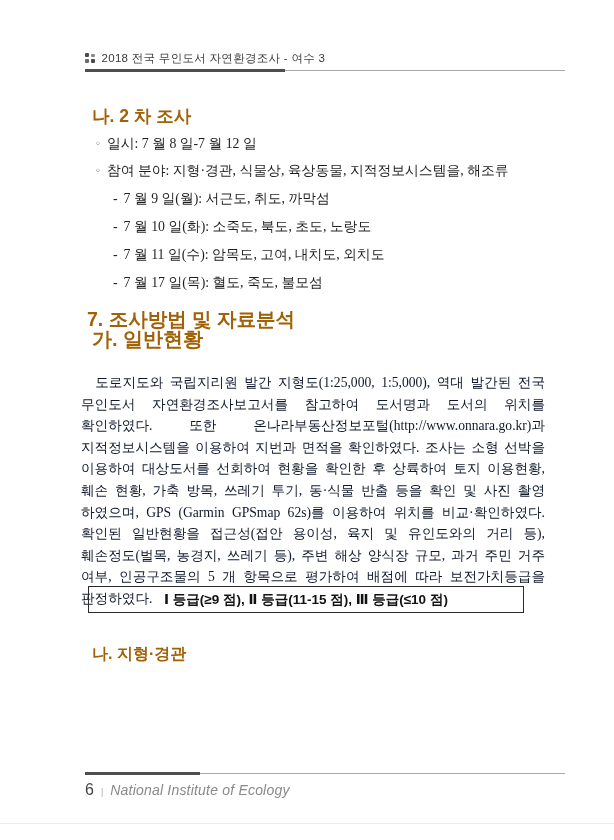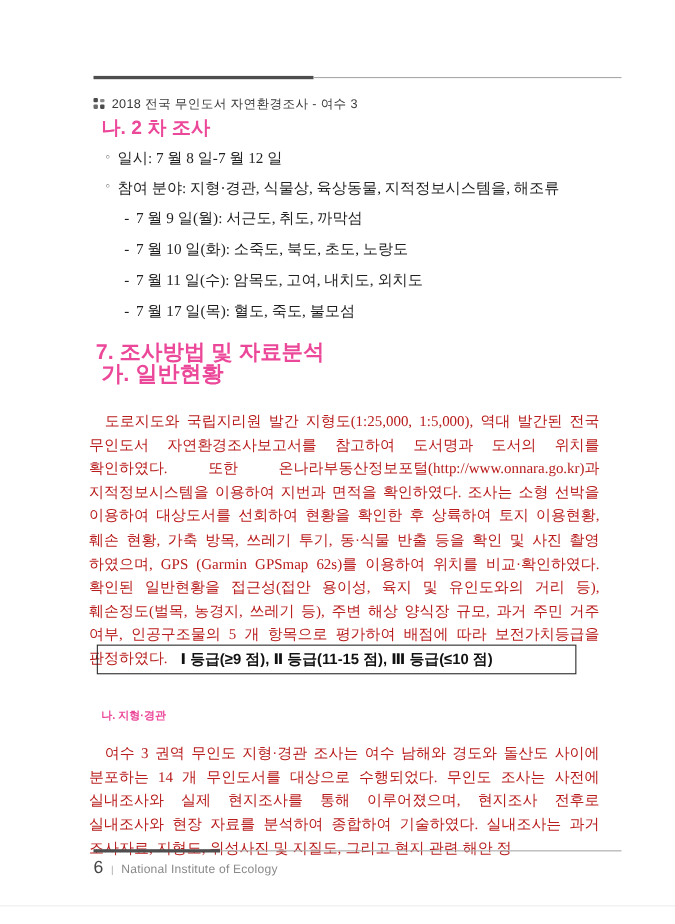--- a/index.html
+++ b/index.html
@@ -7,69 +7,69 @@
     width:614px;height:840px;background:#ffffff;
     font-family:"Liberation Serif","DejaVu Serif",serif;
     color:#1e1e1e;position:relative;overflow:hidden;
   }
   .page{position:absolute;inset:0;width:614px;height:840px;background:#fff;}
 
   
   .hdr{position:absolute;left:85px;top:50px;width:480px;height:16px;
        display:flex;align-items:center;gap:7px;
        font-family:"Liberation Sans","DejaVu Sans",sans-serif;
-       font-size:11.5px;color:#3a3a3a;letter-spacing:.3px;margin-top:36px;}
+       font-size:11.5px;color:#3a3a3a;letter-spacing:.3px;}
   .dots{display:grid;grid-template-columns:4px 4px;grid-template-rows:4px 4px;gap:1.5px;}
   .dots i{display:block;width:4px;height:4px;background:#4a4a4a;border-radius:1px;}
   .dots i:nth-child(2){background:#8a8a8a;height:3px;margin-top:1px;}
   .dots i:nth-child(3){background:#6a6a6a;}
   .rule{position:absolute;left:85px;height:3px;font-size:0;line-height:0;}
   .hdr-rule{top:69px;width:480px;}
   .rule .seg-dark{position:absolute;left:0;top:0;height:3px;background:#4e4e4e;}
   .rule .seg-light{position:absolute;top:1px;height:1.4px;background:#a9a9a9;}
   .hdr-rule .seg-dark{width:200px;}
   .hdr-rule .seg-light{left:200px;width:280px;}
 
   
-  .h-sans{font-family:"Liberation Sans","DejaVu Sans",sans-serif;font-weight:bold;color:#ec4899;position:absolute;white-space:nowrap;}
+  .h-sans{font-family:"Liberation Sans","DejaVu Sans",sans-serif;font-weight:bold;color:#a16207;position:absolute;white-space:nowrap;}
   .h-2cha{left:92px;top:104px;font-size:17.5px;}
   .h-chap{left:87px;top:306px;font-size:19.5px;}
   .h-ga{left:92px;top:326px;font-size:20px;}
-  .h-na2{left:92px;top:644px;font-size:10px;}
+  .h-na2{left:92px;top:644px;font-size:16px;}
 
   
   .blist{position:absolute;left:95px;top:137px;width:460px;font-size:13.8px;color:#1e1e1e;}
   .blist .li{display:flex;gap:6px;line-height:14px;margin-bottom:13px;white-space:nowrap;}
   .blist .mk{font-family:"DejaVu Sans",sans-serif;font-size:10px;line-height:14px;color:#333;}
   .slist{position:absolute;left:113px;top:192px;width:440px;font-size:13.8px;color:#1e1e1e;}
   .slist .li{display:flex;gap:6px;line-height:14px;margin-bottom:14px;white-space:nowrap;}
   .slist .mk{color:#1e1e1e;}
 
   
   .para{position:absolute;left:81px;width:464px;font-size:13.6px;line-height:21.6px;
-        text-align:justify;text-indent:1.05em;color:#b91c1c;word-break:keep-all;
+        text-align:justify;text-indent:1.05em;color:#0f172a;word-break:keep-all;
         word-spacing:.4px;}
   .p-general{top:372px;}
   .p-topo{top:674px;}
 
   
   .gradebox{position:absolute;left:88px;top:586px;width:434px;height:25px;
             border:1.8px solid #2b2b2b;display:flex;align-items:center;justify-content:center;
             font-family:"Liberation Sans","DejaVu Sans",sans-serif;font-weight:bold;
             font-size:13.5px;color:#111;white-space:nowrap;}
 
   
   .ftr-rule{top:772px;width:480px;}
   .ftr-rule .seg-dark{width:115px;}
   .ftr-rule .seg-light{left:115px;width:365px;height:1.2px;}
   .ftr{position:absolute;left:85px;top:781px;display:flex;align-items:baseline;gap:7px;
        font-family:"Liberation Sans","DejaVu Sans",sans-serif;}
   .ftr .pno{font-size:16px;color:#444;font-weight:normal;}
   .ftr .sep{font-size:9px;color:#aaa;}
-  .ftr .org{font-size:11px;color:#8a8a8a;letter-spacing:.2px;}
+  .ftr .org{font-size:14px;color:#8a8a8a;letter-spacing:.2px;font-style:italic;}
 
   .page-edge{position:absolute;left:0;top:823px;width:614px;height:1px;background:#ededed;}
 </style>
 </head>
 <body>
 
 <div class="page">
 
   <div class="hdr">
     <span class="dots">
@@ -118,21 +118,20 @@
   </div>
 
   <div class="h-sans h-chap">7. 조사방법 및 자료분석</div>
 
   <div class="h-sans h-ga">가. 일반현황</div>
   <div class="para p-general">도로지도와 국립지리원 발간 지형도(1:25,000, 1:5,000), 역대 발간된 전국 무인도서 자연환경조사보고서를 참고하여 도서명과 도서의 위치를 확인하였다. 또한 온나라부동산정보포털(http://www.onnara.go.kr)과 지적정보시스템을 이용하여 지번과 면적을 확인하였다. 조사는 소형 선박을 이용하여 대상도서를 선회하여 현황을 확인한 후 상륙하여 토지 이용현황, 훼손 현황, 가축 방목, 쓰레기 투기, 동·식물 반출 등을 확인 및 사진 촬영 하였으며, GPS (Garmin GPSmap 62s)를 이용하여 위치를 비교·확인하였다. 확인된 일반현황을 접근성(접안 용이성, 육지 및 유인도와의 거리 등), 훼손정도(벌목, 농경지, 쓰레기 등), 주변 해상 양식장 규모, 과거 주민 거주 여부, 인공구조물의 5 개 항목으로 평가하여 배점에 따라 보전가치등급을 판정하였다.</div>
 
   <div class="gradebox">Ⅰ 등급(≥9 점), Ⅱ 등급(11-15 점), Ⅲ 등급(≤10 점)</div>
 
   <div class="h-sans h-na2">나. 지형·경관</div>
-  <div class="para p-topo">여수 3 권역 무인도 지형·경관 조사는 여수 남해와 경도와 돌산도 사이에 분포하는 14 개 무인도서를 대상으로 수행되었다. 무인도 조사는 사전에 실내조사와 실제 현지조사를 통해 이루어졌으며, 현지조사 전후로 실내조사와 현장 자료를 분석하여 종합하여 기술하였다. 실내조사는 과거 조사자료, 지형도, 위성사진 및 지질도, 그리고 현지 관련 해안 정</div>
 
   <div class="rule ftr-rule">
     <span class="seg-dark"></span>
     <span class="seg-light"></span>
   </div>
   <div class="ftr">
     <span class="pno">6</span>
     <span class="sep">|</span>
     <span class="org">National Institute of Ecology</span>
   </div>

